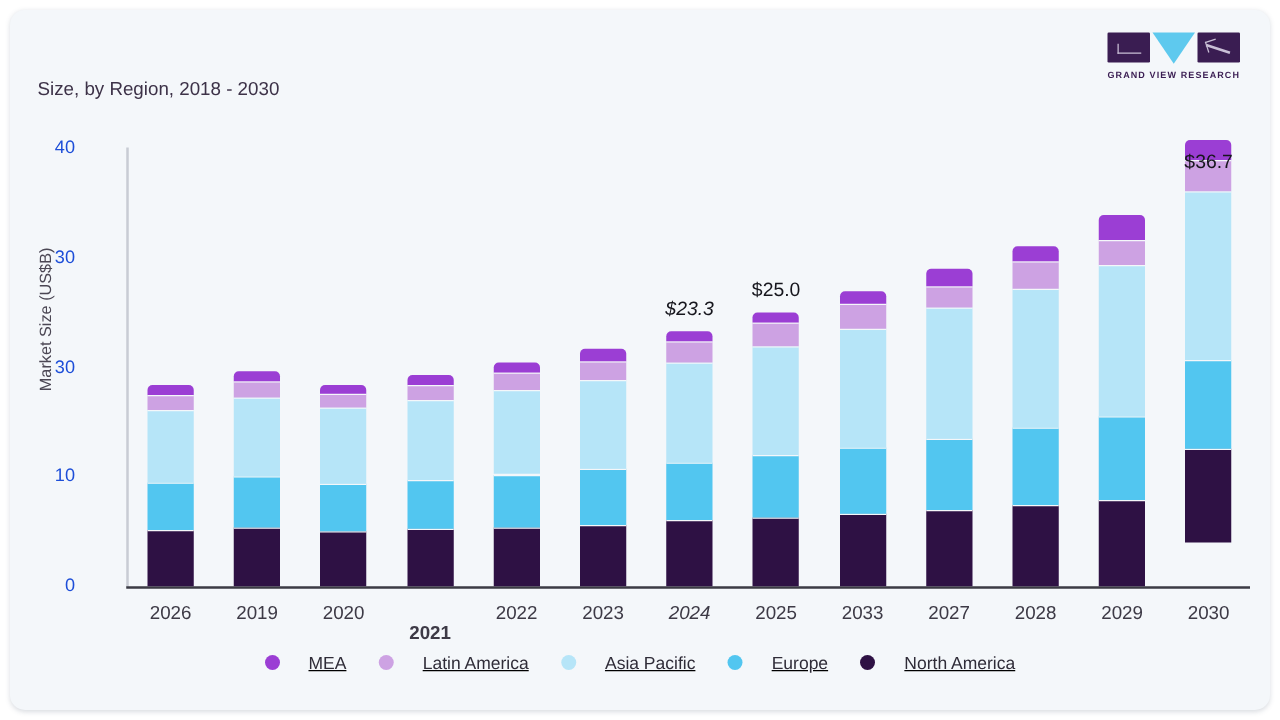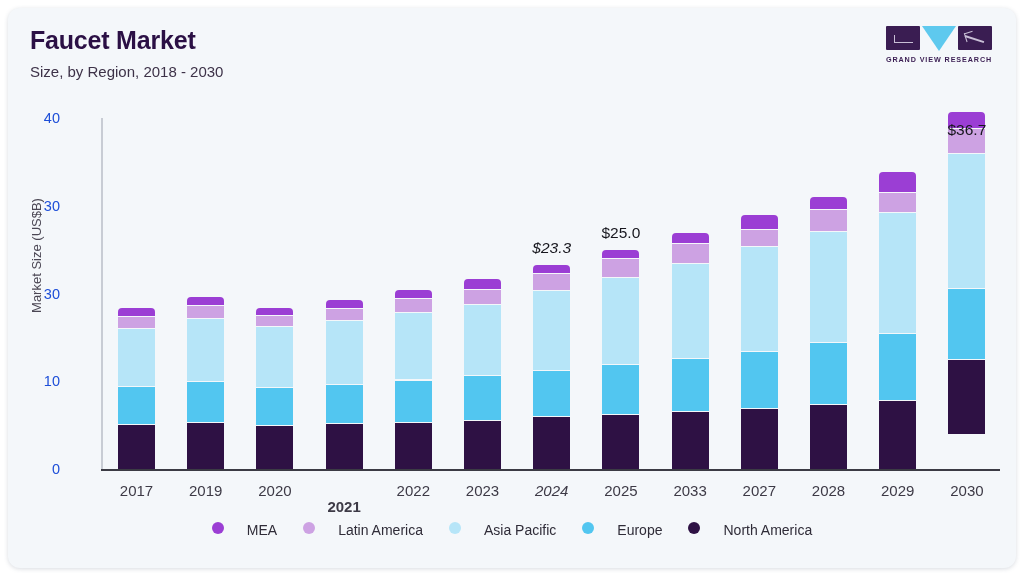--- a/index.html
+++ b/index.html
@@ -105,30 +105,29 @@
     transform: translateX(-50%);
     top: 14px; text-align: center;
     font-size: 15px; color: #3d3a46;
   }
   
   #legend {
     position: absolute; left: 0; top: 514px; width: 1008px;
     display: flex; justify-content: center; align-items: center;
     gap: 26px;
   }
-  .lg-item { display: flex; align-items: flex-start; gap: 23px; }
+  .lg-item { display: flex; align-items: center; gap: 23px; text-decoration: underline; }
   .lg-dot { width: 12px; height: 12px; border-radius: 50%; }
   .lg-text { font-size: 14px; color: #2f2c38; }
 </style>
 </head>
 <body>
 
 <div id="card">
 
-  <div id="title">Faucet Market</div>
   <div id="subtitle">Size, by Region, 2018 - 2030</div>
 
   <div id="logo">
     <div class="marks">
       <div class="blk l"></div>
       <div class="tri"></div>
       <div class="blk r"></div>
     </div>
     <div class="lname">GRAND VIEW RESEARCH</div>
   </div>
@@ -144,21 +143,21 @@
       </div>
     <div id="yaxis-line"></div>
     <div id="xaxis-line"></div>
     <div id="bars">
         <div class="bar-group" style="left: 110px; width: 37px; height: 160.583px; top: 300.418px; bottom: auto;">
           <div class="seg" style="background: rgb(46, 17, 68); height: 44.7525px; bottom: 0px; border-top: 1.5px solid rgb(244, 247, 250);"></div>
           <div class="seg" style="background: rgb(82, 198, 240); height: 38.61px; bottom: 44.7525px; border-top: 1.5px solid rgb(244, 247, 250);"></div>
           <div class="seg" style="background: rgb(182, 229, 248); height: 57.915px; bottom: 83.3625px; border-top: 1.5px solid rgb(244, 247, 250);"></div>
           <div class="seg" style="background: rgb(205, 162, 227); height: 11.4075px; bottom: 141.278px; border-top: 1.5px solid rgb(244, 247, 250);"></div>
           <div class="seg top" style="background: rgb(155, 62, 212); height: 7.8975px; bottom: 152.685px;"></div>
-          <div class="xtick" style="top: 173.583px;">2017</div>
+          <div class="xtick" style="top: 173.583px;">2026</div>
         </div>
         <div class="bar-group" style="left: 179.2px; width: 37px; height: 171.99px; top: 289.01px; bottom: auto;">
           <div class="seg" style="background: rgb(46, 17, 68); height: 46.5075px; bottom: 0px; border-top: 1.5px solid rgb(244, 247, 250);"></div>
           <div class="seg" style="background: rgb(82, 198, 240); height: 41.2425px; bottom: 46.5075px; border-top: 1.5px solid rgb(244, 247, 250);"></div>
           <div class="seg" style="background: rgb(182, 229, 248); height: 63.18px; bottom: 87.75px; border-top: 1.5px solid rgb(244, 247, 250);"></div>
           <div class="seg" style="background: rgb(205, 162, 227); height: 13.1625px; bottom: 150.93px; border-top: 1.5px solid rgb(244, 247, 250);"></div>
           <div class="seg top" style="background: rgb(155, 62, 212); height: 7.8975px; bottom: 164.093px;"></div>
           <div class="xtick" style="top: 184.99px;">2019</div>
         </div>
         <div class="bar-group" style="left: 248.4px; width: 37px; height: 160.583px; top: 300.418px; bottom: auto;">

